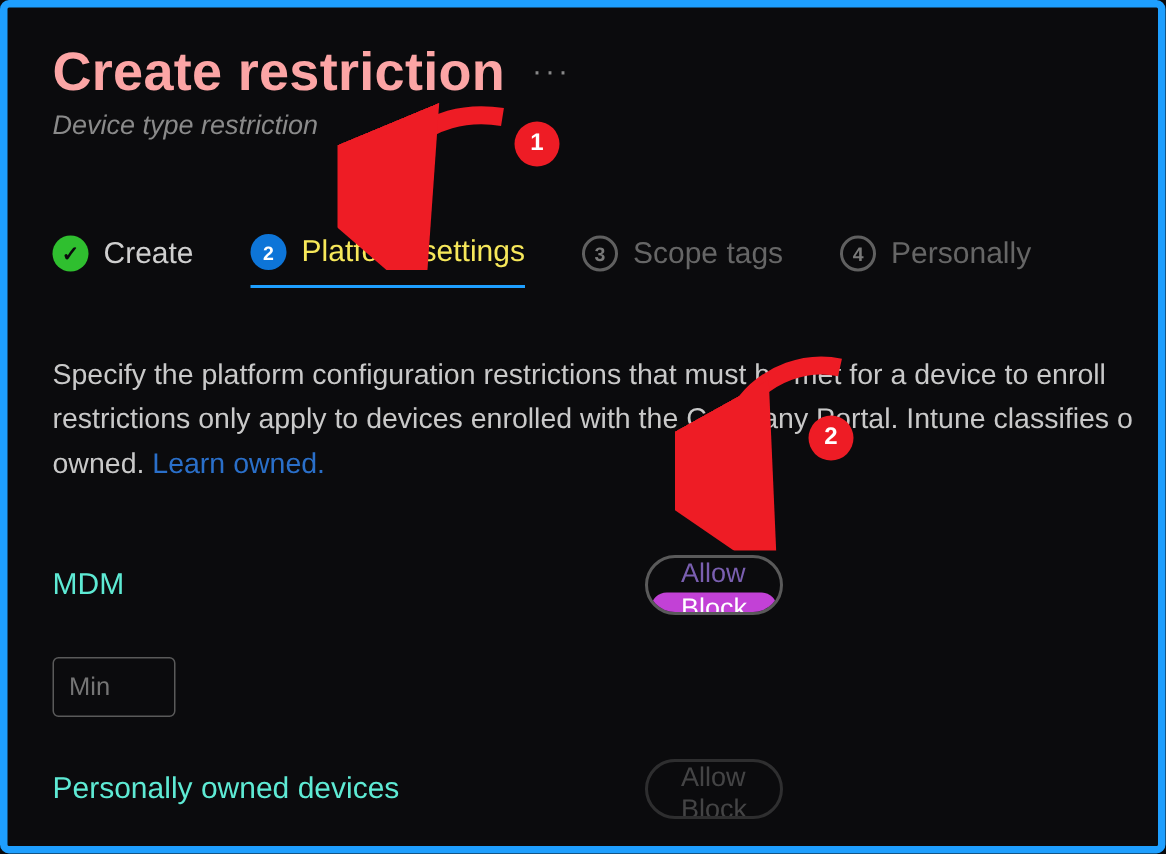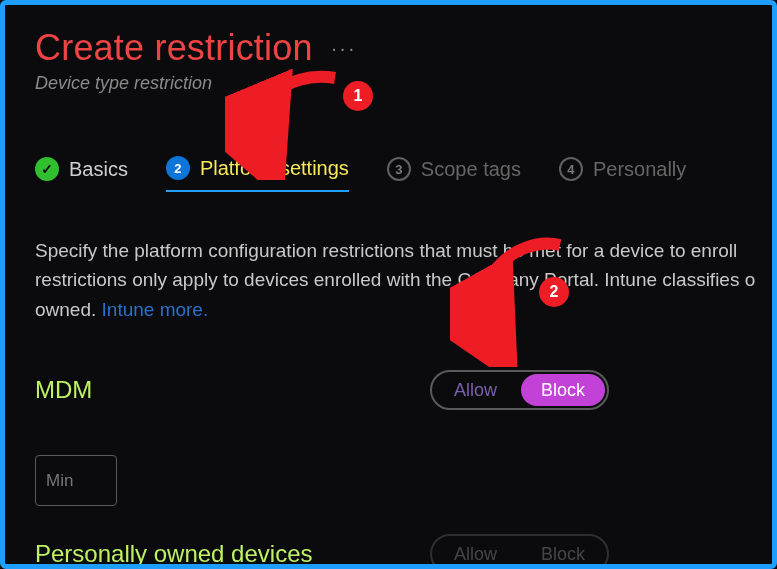--- a/index.html
+++ b/index.html
@@ -10,23 +10,23 @@
     color: #d0d0d0;
     border: 5px solid #1e9fff;
     border-radius: 6px;
     position: relative;
     padding: 22px 0 0 30px;
   }
 
   
   .title-row { display: flex; align-items: center; gap: 18px; }
   h1 {
-    color: #ef4444;
+    color: #fca5a5;
     font-size: 36px;
-    font-weight: 400;
+    font-weight: 700;
     letter-spacing: .2px;
   }
   .ellipsis { color: #888; font-size: 20px; letter-spacing: 2px; cursor: pointer; }
   .subtitle { color: #8a8a8a; font-size: 18px; margin-top: 4px; font-style: italic; }
 
   
   .steps {
     display: flex;
     gap: 38px;
     margin-top: 62px;
@@ -66,31 +66,32 @@
   .desc a { color:#2a6fc9; text-decoration:none; cursor:pointer; }
 
   
   .settings { margin-top: 46px; }
   .row {
     display: flex; align-items: center;
     margin-bottom: 28px;
   }
   .row .lab {
     width: 395px;
-    color:#bef264;
-    font-size: 24px;
+    color:#5eead4;
+    font-size: 20px;
   }
 
   
   .seg {
     display: inline-flex;
     border: 2px solid #5a5a5a;
     border-radius: 22px;
     overflow: hidden;
     height: 40px;
+    flex-direction: column;
   }
   .seg .opt {
     padding: 0 22px;
     display: flex; align-items: center;
     font-size: 18px;
     cursor: pointer;
     color:#7a5fb0;
     background: transparent;
     border: none;
   }
@@ -100,29 +101,28 @@
     border-radius: 18px;
     margin: 2px;
     padding: 0 20px;
   }
   .seg.disabled { opacity:.45; }
   .seg.disabled .opt { color:#8a8a8a; cursor:default; }
 
   
   .mm { display:flex; gap:14px; }
   .mm input {
-    width: 82px; height: 51px;
+    width: 82px; height: 40px;
     background: transparent;
     border: 1.5px solid #5a5a5a;
     border-radius: 4px;
     color:#3b82f6;
     font-size: 17px;
     padding: 0 10px;
     outline:none;
-    margin-top:17px;
   }
 
   
   .arrow { position:absolute; pointer-events:none; }
   .num-badge {
     position:absolute;
     width:30px; height:30px; border-radius:50%;
     background:#ee1c25; color:#fff;
     display:flex; align-items:center; justify-content:center;
     font-size:16px; font-weight:700;
@@ -136,40 +136,40 @@
   <h1>Create restriction</h1>
   <span class="ellipsis">···</span>
 </div>
 <div class="subtitle">Device type restriction</div>
 
 <div class="steps">
   <div class="step done">
     <span class="badge">
         <span class="check">✓</span>
       </span>
-    <span class="label">Basics</span>
+    <span class="label">Create</span>
   </div>
   <div class="step active">
     <span class="badge">2</span>
     <span class="label">Platform settings</span>
   </div>
   <div class="step pending">
     <span class="badge">3</span>
     <span class="label">Scope tags</span>
   </div>
   <div class="step pending">
     <span class="badge">4</span>
     <span class="label">Personally</span>
   </div>
 </div>
 
 <p class="desc">
   <span>Specify the platform configuration restrictions that must be met for a device to enroll</span><br>
   <span>restrictions only apply to devices enrolled with the C</span>&nbsp;&nbsp;&nbsp;&nbsp;&nbsp;<span>pany Portal. Intune classifies o</span><br>
-  <span>owned. </span><a>Intune more.</a>
+  <span>owned. </span><a>Learn owned.</a>
 </p>
 
 <div class="settings">
 
   <div class="row">
     <span class="lab">MDM</span>
     <div class="seg">
       <button class="opt">Allow</button>
       <button class="opt selected-block">Block</button>
     </div>

